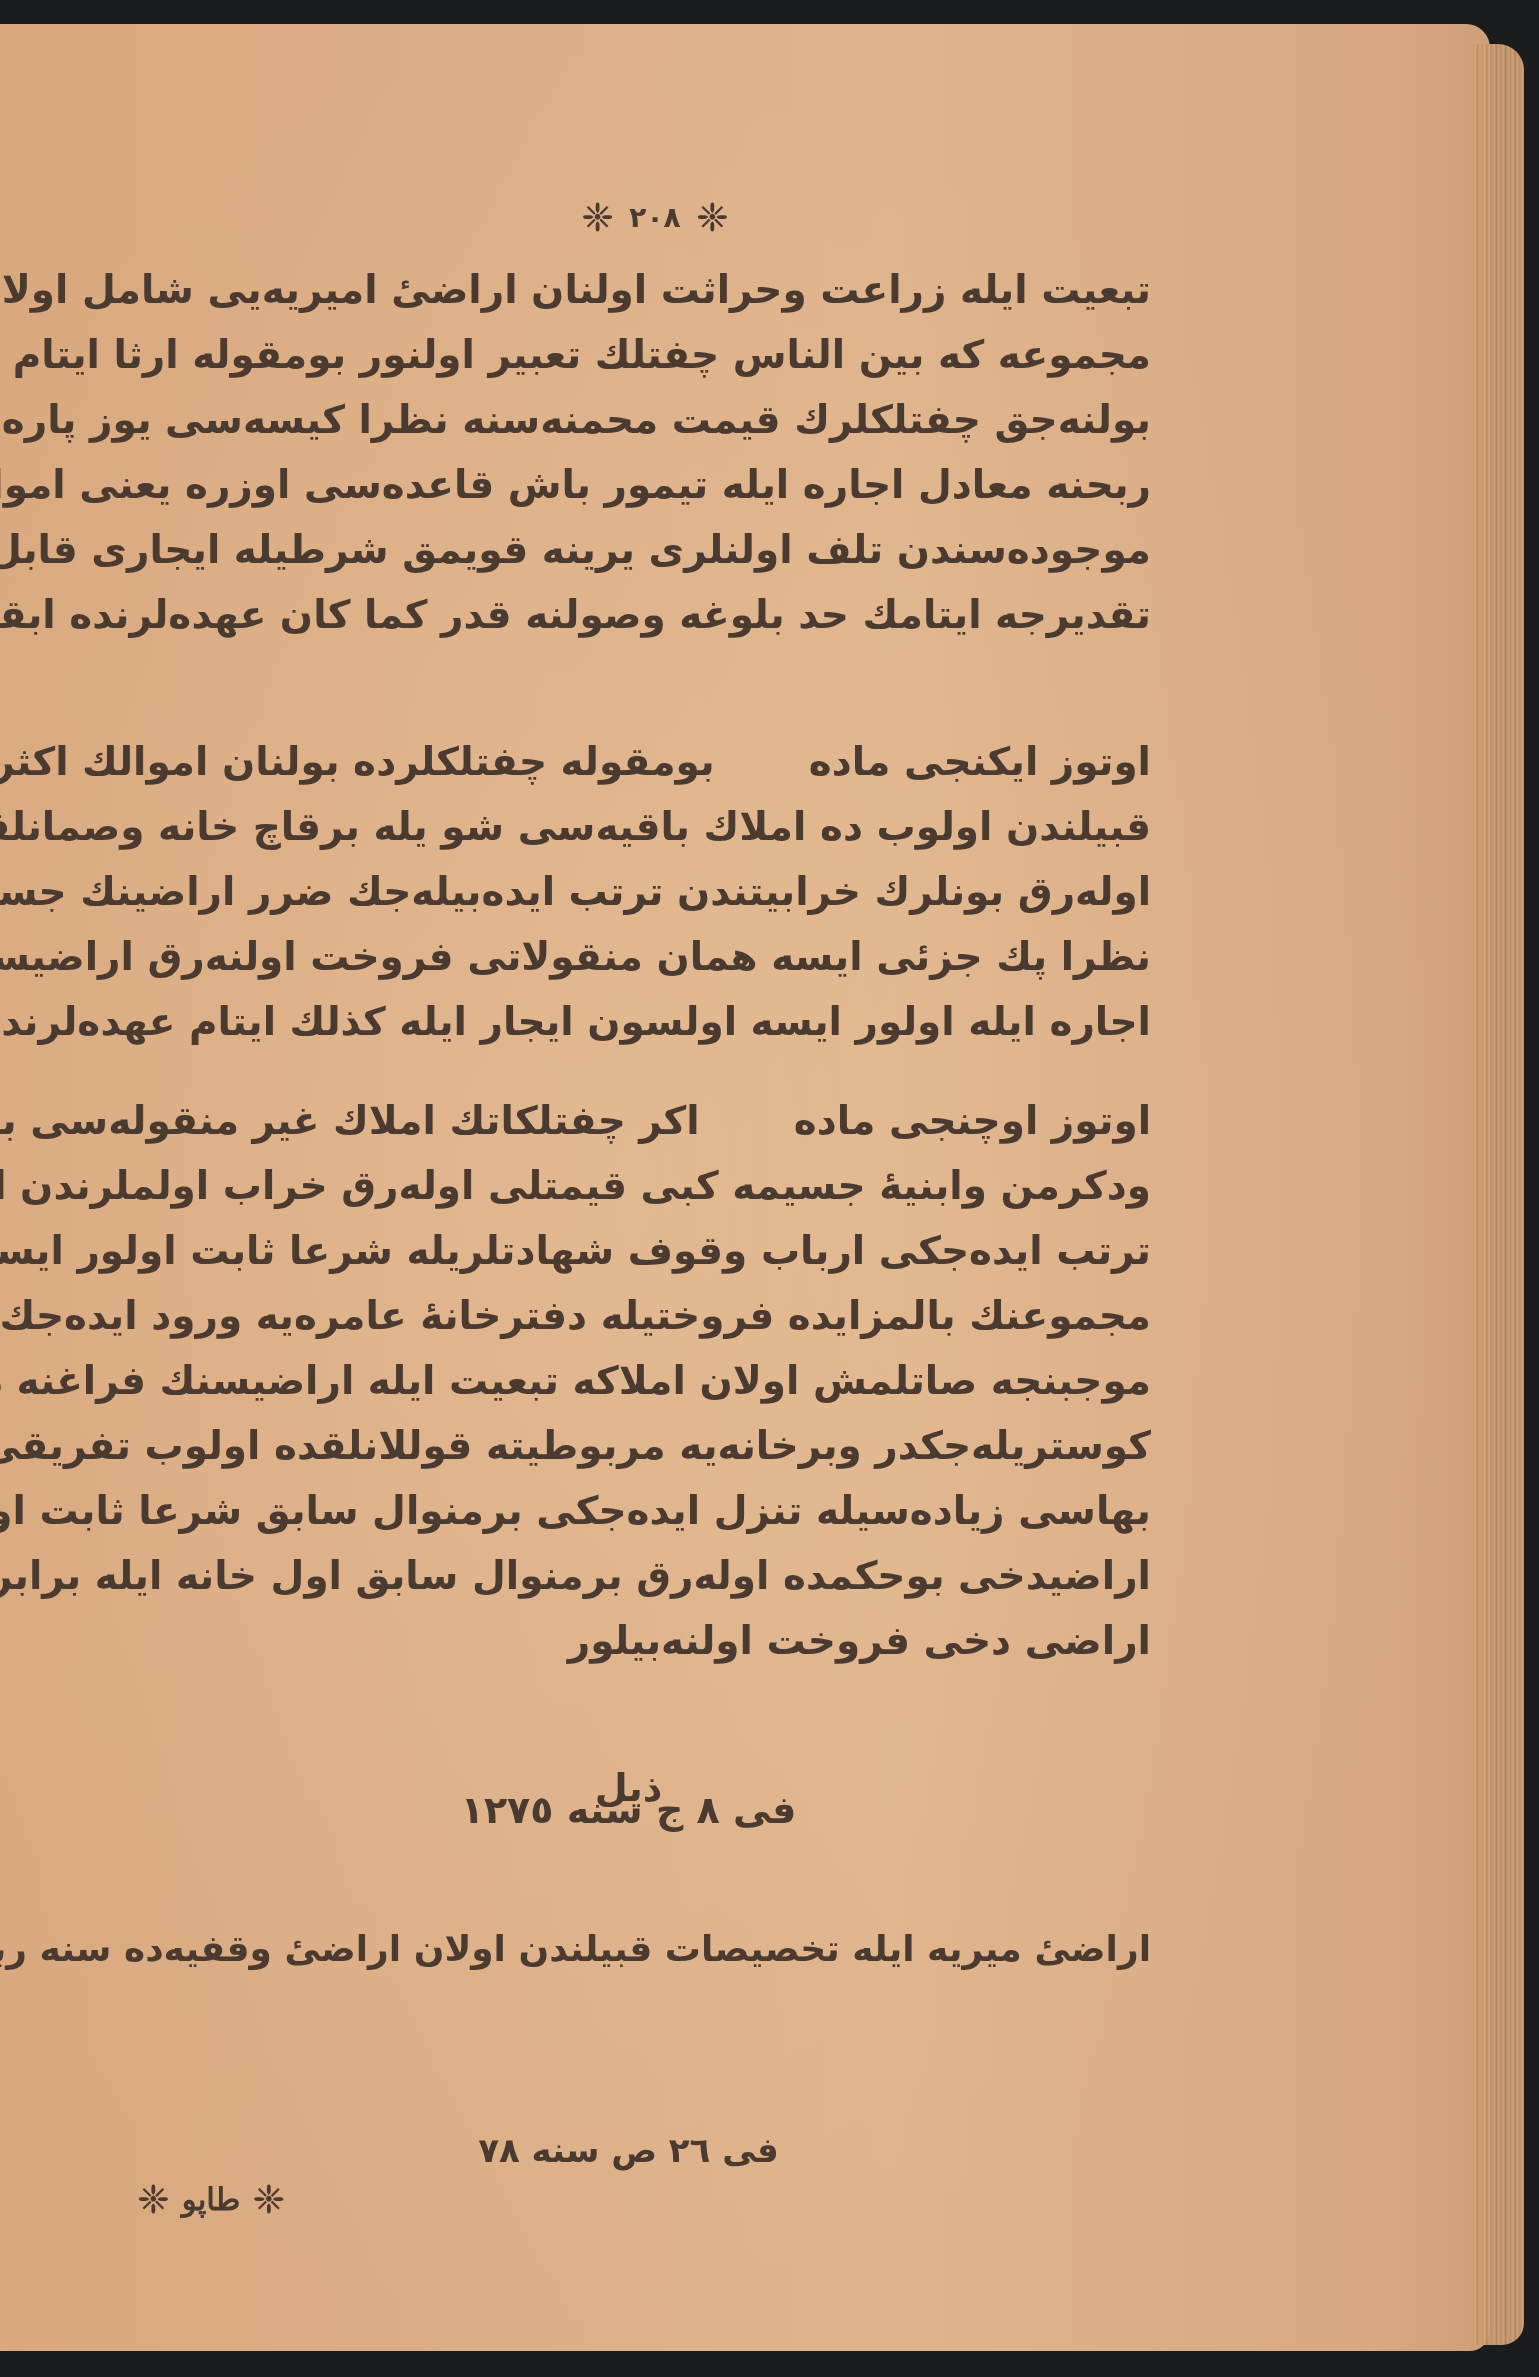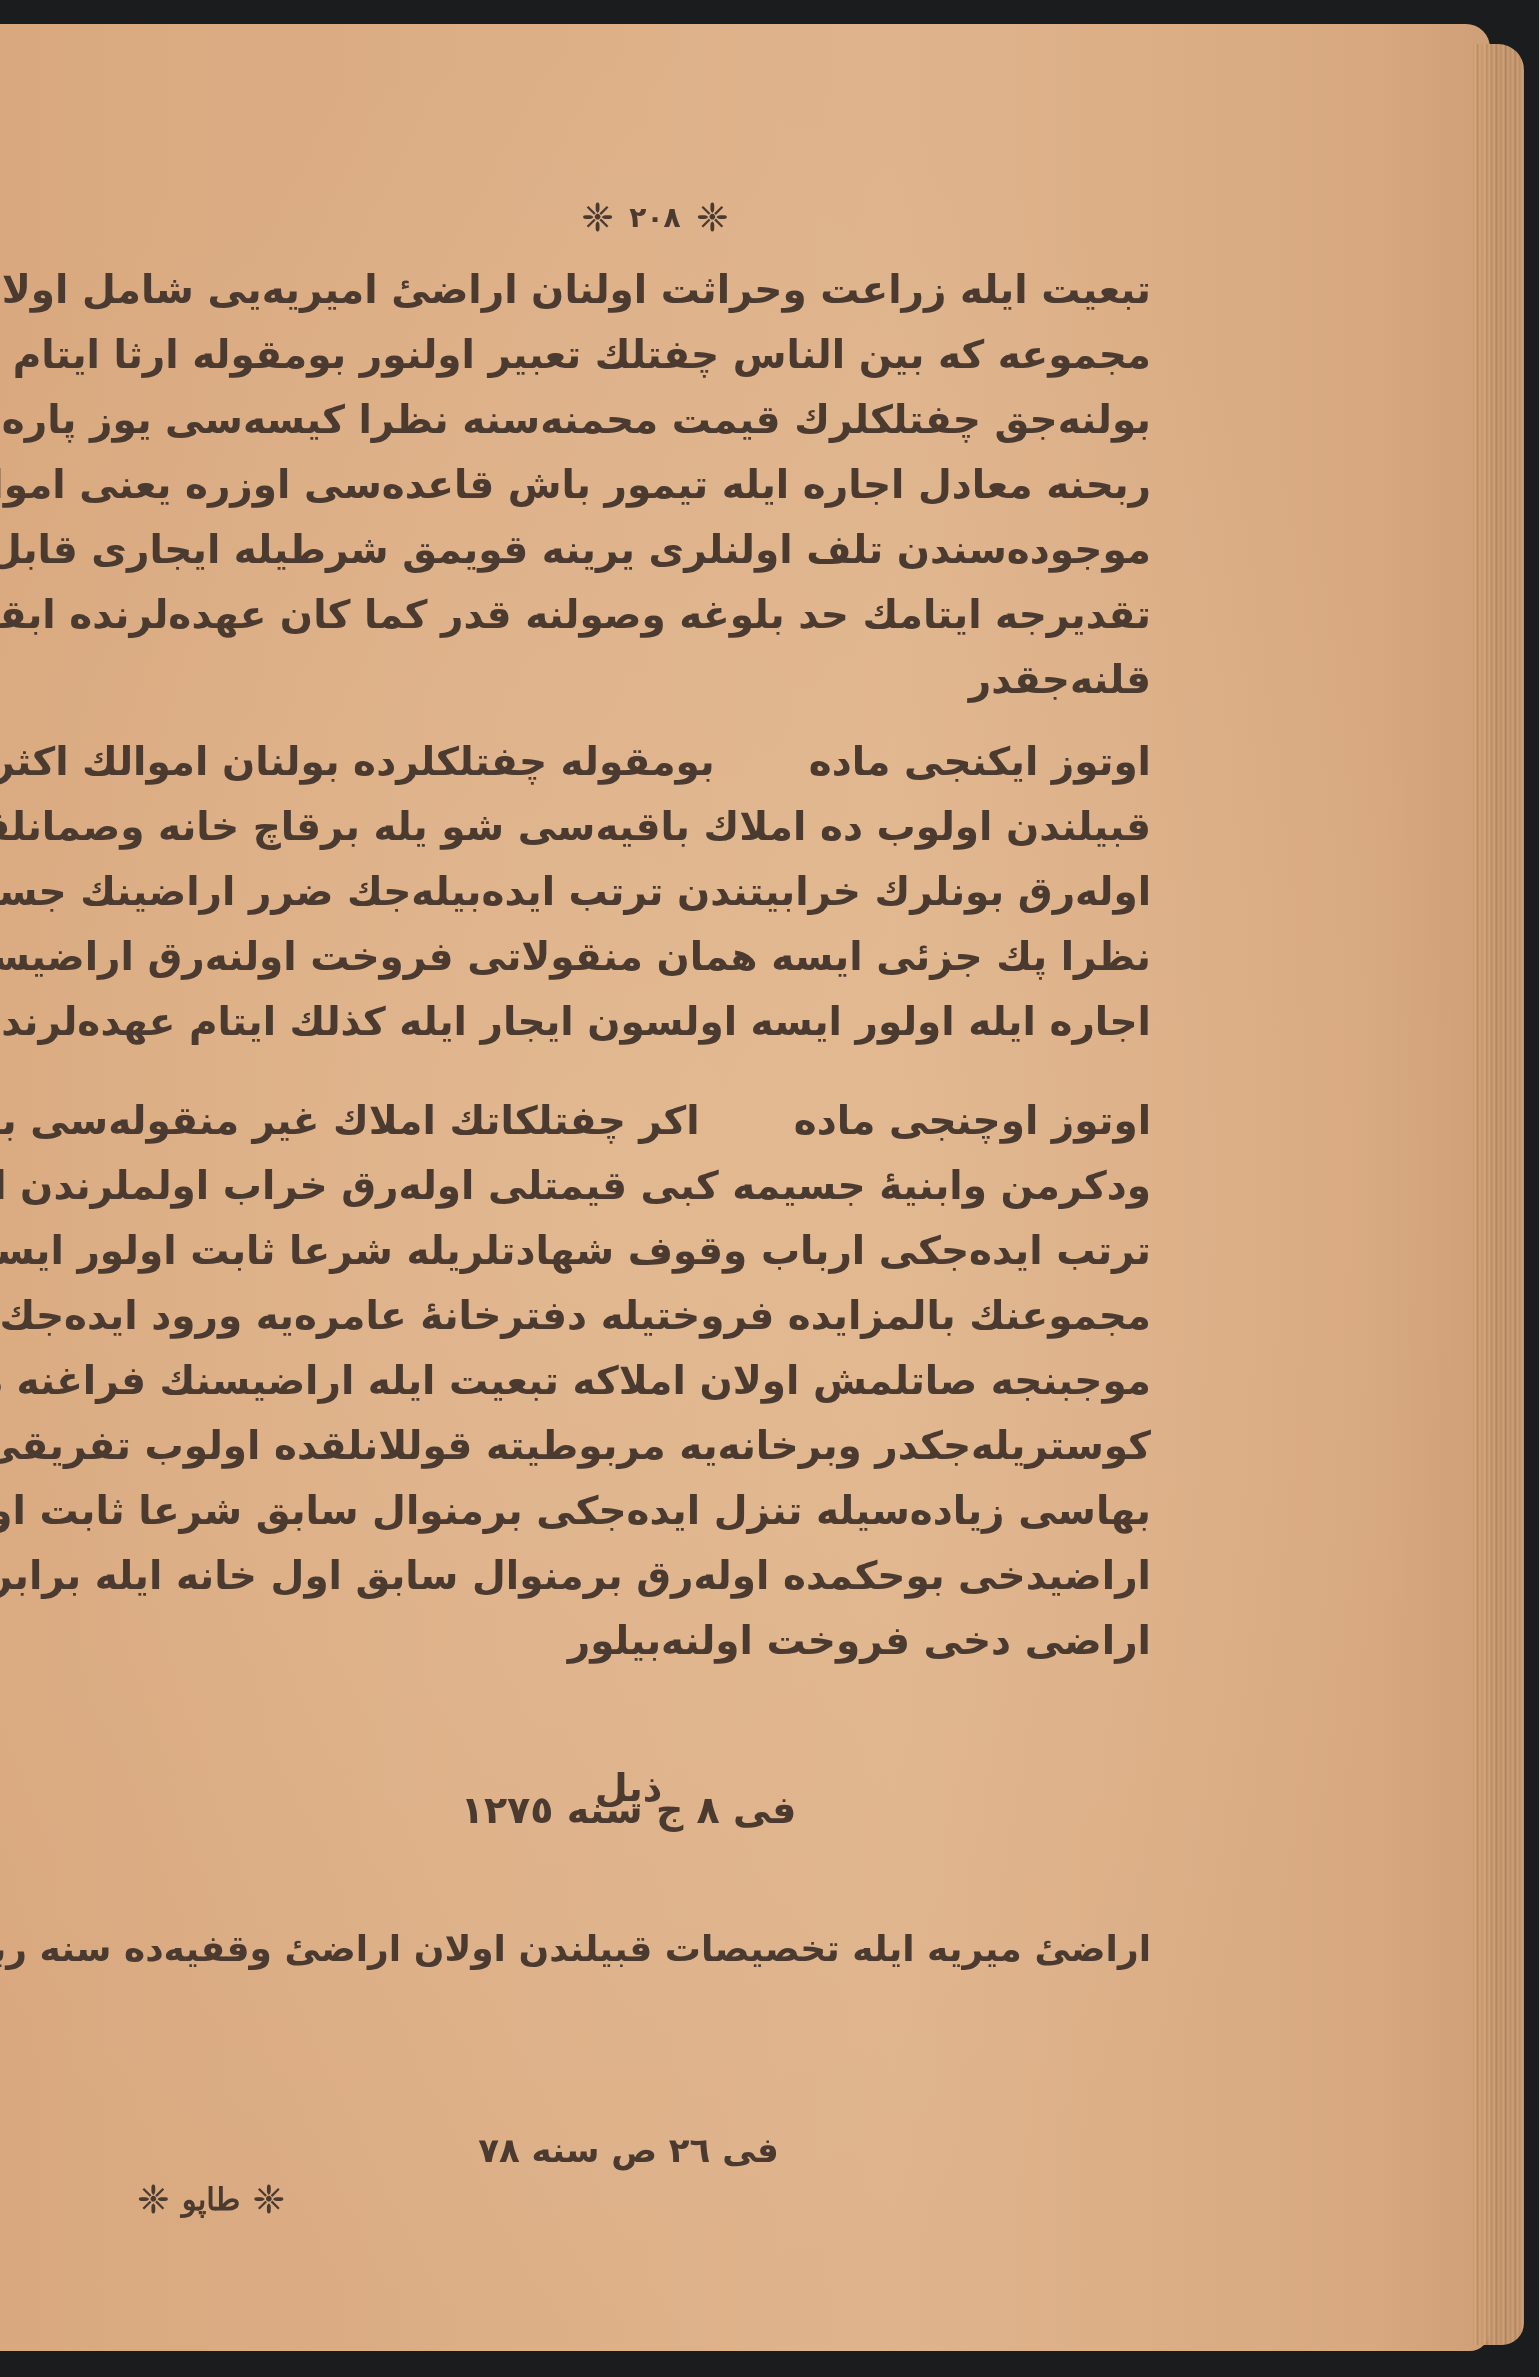--- a/index.html
+++ b/index.html
@@ -133,21 +133,20 @@
   <span class="ornament">❈</span>
 </div>
 
 <div class="text-block" style="top:257px;">
   <span class="line">تبعيت ايله زراعت وحراثت اولنان اراضیٔ اميريه‌يی شامل اولان هيئت</span>
   <span class="line">مجموعه که بين الناس چفتلك تعبير اولنور بومقوله ارثا ايتام عهده‌سنده</span>
   <span class="line">بولنه‌جق چفتلكلرك قيمت محمنه‌سنه نظرا كيسه‌سی يوز پاره‌دن تقدير اولنه‌جق</span>
   <span class="line">ربحنه معادل اجاره ايله تيمور باش قاعده‌سی اوزره يعنی اموال وحيوانات</span>
   <span class="line">موجوده‌سندن تلف اولنلری يرينه قويمق شرطيله ايجاری قابل اولديغی</span>
   <span class="line">تقديرجه ايتامك حد بلوغه وصولنه قدر كما كان عهده‌لرنده ابقا</span>
-  <span class="line last">قلنه‌جقدر</span>
 </div>
 
 <div class="text-block" style="top:729px;">
   <span class="line">
     <span>اوتوز ايكنجی ماده</span><span class="madde-gap"></span><span>بومقوله چفتلكلرده بولنان اموالك اكثريسی منقولات</span>
   </span>
   <span class="line">قبيلندن اولوب ده املاك باقيه‌سی شو يله برقاچ خانه وصمانلقدن عبارت</span>
   <span class="line">اوله‌رق بونلرك خرابيتندن ترتب ايده‌بيله‌جك ضرر اراضينك جسامتنه</span>
   <span class="line">نظرا پك جزئی ايسه همان منقولاتی فروخت اولنه‌رق اراضيسی هرنه‌مقدار</span>
   <span class="line">اجاره ايله اولور ايسه اولسون ايجار ايله كذلك ايتام عهده‌لرنده ابقا قلنه‌جقدر</span>

